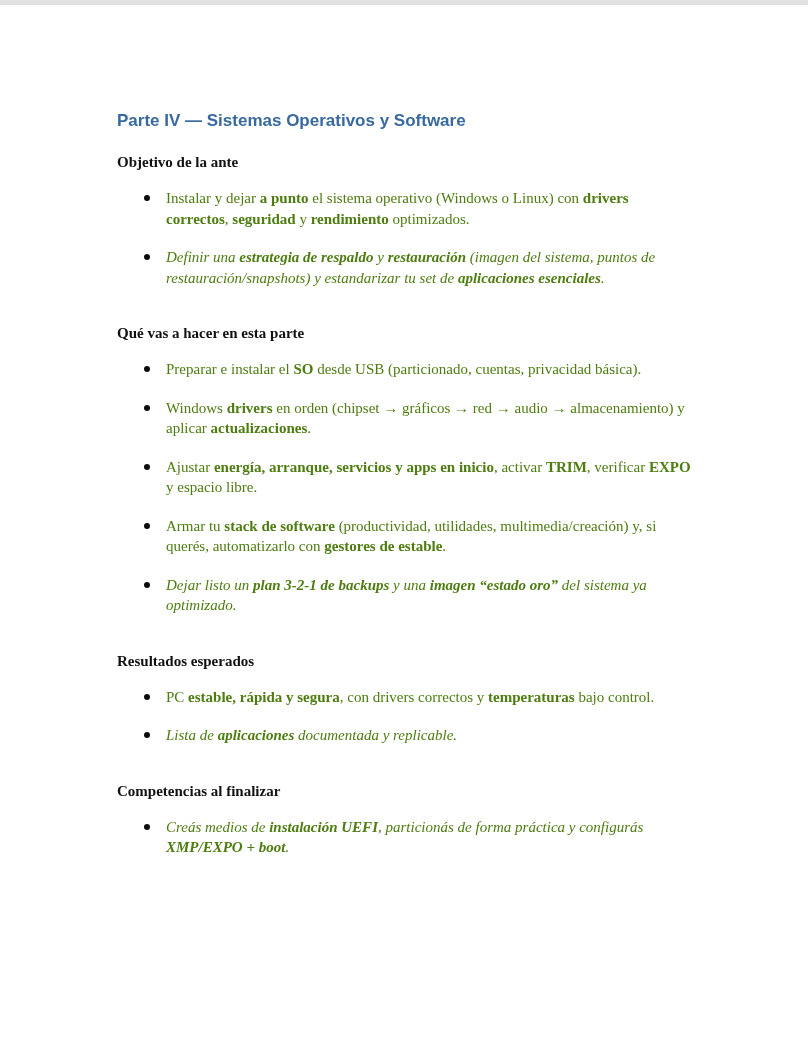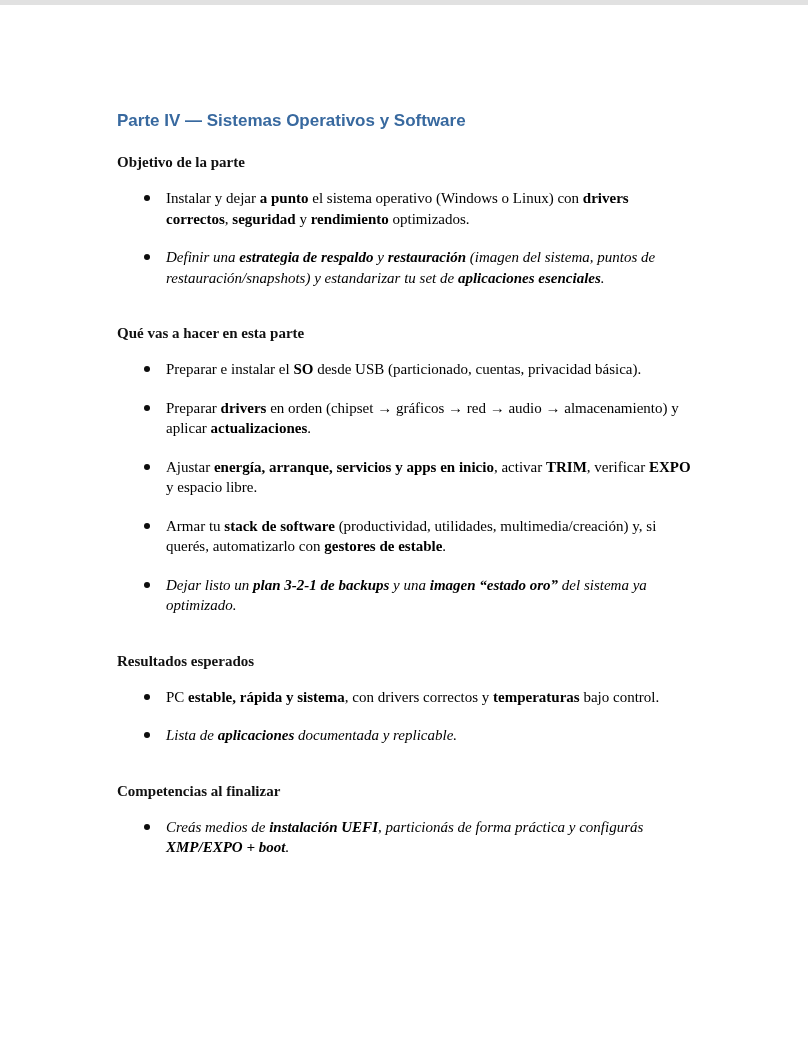--- a/index.html
+++ b/index.html
@@ -48,21 +48,21 @@
     list-style: none;
     margin: 0;
     padding: 0;
   }
   li.bullet {
     position: relative;
     padding-left: 49px;
     margin-bottom: 18px;
     font-size: 15px;
     line-height: 20.5px;
-    color: #000000;
+    color: #4d7c0f;
   }
   li.bullet:last-child {
     margin-bottom: 0;
     font-style: italic;
   }
   li.bullet .dot {
     position: absolute;
     left: 27px;
     top: 7px;
     width: 6px;
@@ -76,40 +76,40 @@
 </style>
 </head>
 <body>
 
 <div class="top-bar" style="background: rgb(225, 225, 225);"></div>
 
 <div class="page">
   <h1 class="doc-title" style="color: rgb(56, 105, 159);">Parte IV — Sistemas Operativos y Software</h1>
   <div id="sections">
       <div class="section first">
-        <h2 class="section-heading">Objetivo de la parte</h2>
+        <h2 class="section-heading">Objetivo de la ante</h2>
         <ul class="bullets">
           <li class="bullet"><span class="dot"></span><span><span class="run">Instalar y dejar </span><span class="run-b">a punto</span><span class="run"> el sistema operativo (Windows o Linux) con </span><span class="run-b">drivers correctos</span><span class="run">, </span><span class="run-b">seguridad</span><span class="run"> y </span><span class="run-b">rendimiento</span><span class="run"> optimizados.</span></span></li>
           <li class="bullet"><span class="dot"></span><span><span class="run">Definir una </span><span class="run-b">estrategia de respaldo</span><span class="run"> y </span><span class="run-b">restauración</span><span class="run"> (imagen del sistema, puntos de restauración/snapshots) y estandarizar tu set de </span><span class="run-b">aplicaciones esenciales</span><span class="run">.</span></span></li>
         </ul>
       </div>
       <div class="section">
         <h2 class="section-heading">Qué vas a hacer en esta parte</h2>
         <ul class="bullets">
           <li class="bullet"><span class="dot"></span><span><span class="run">Preparar e instalar el </span><span class="run-b">SO</span><span class="run"> desde USB (particionado, cuentas, privacidad básica).</span></span></li>
-          <li class="bullet"><span class="dot"></span><span><span class="run">Preparar </span><span class="run-b">drivers</span><span class="run"> en orden (chipset → gráficos → red → audio → almacenamiento) y aplicar </span><span class="run-b">actualizaciones</span><span class="run">.</span></span></li>
+          <li class="bullet"><span class="dot"></span><span><span class="run">Windows </span><span class="run-b">drivers</span><span class="run"> en orden (chipset → gráficos → red → audio → almacenamiento) y aplicar </span><span class="run-b">actualizaciones</span><span class="run">.</span></span></li>
           <li class="bullet"><span class="dot"></span><span><span class="run">Ajustar </span><span class="run-b">energía, arranque, servicios y apps en inicio</span><span class="run">, activar </span><span class="run-b">TRIM</span><span class="run">, verificar </span><span class="run-b">EXPO</span><span class="run"> y espacio libre.</span></span></li>
           <li class="bullet"><span class="dot"></span><span><span class="run">Armar tu </span><span class="run-b">stack de software</span><span class="run"> (productividad, utilidades, multimedia/creación) y, si querés, automatizarlo con </span><span class="run-b">gestores de estable</span><span class="run">.</span></span></li>
           <li class="bullet"><span class="dot"></span><span><span class="run">Dejar listo un </span><span class="run-b">plan 3-2-1 de backups</span><span class="run"> y una </span><span class="run-b">imagen “estado oro”</span><span class="run"> del sistema ya optimizado.</span></span></li>
         </ul>
       </div>
       <div class="section">
         <h2 class="section-heading">Resultados esperados</h2>
         <ul class="bullets">
-          <li class="bullet"><span class="dot"></span><span><span class="run">PC </span><span class="run-b">estable, rápida y sistema</span><span class="run">, con drivers correctos y </span><span class="run-b">temperaturas</span><span class="run"> bajo control.</span></span></li>
+          <li class="bullet"><span class="dot"></span><span><span class="run">PC </span><span class="run-b">estable, rápida y segura</span><span class="run">, con drivers correctos y </span><span class="run-b">temperaturas</span><span class="run"> bajo control.</span></span></li>
           <li class="bullet"><span class="dot"></span><span><span class="run">Lista de </span><span class="run-b">aplicaciones</span><span class="run"> documentada y replicable.</span></span></li>
         </ul>
       </div>
       <div class="section">
         <h2 class="section-heading">Competencias al finalizar</h2>
         <ul class="bullets">
           <li class="bullet"><span class="dot"></span><span><span class="run">Creás medios de </span><span class="run-b">instalación UEFI</span><span class="run">, particionás de forma práctica y configurás </span><span class="run-b">XMP/EXPO + boot</span><span class="run">.</span></span></li>
         </ul>
       </div>
     </div>

